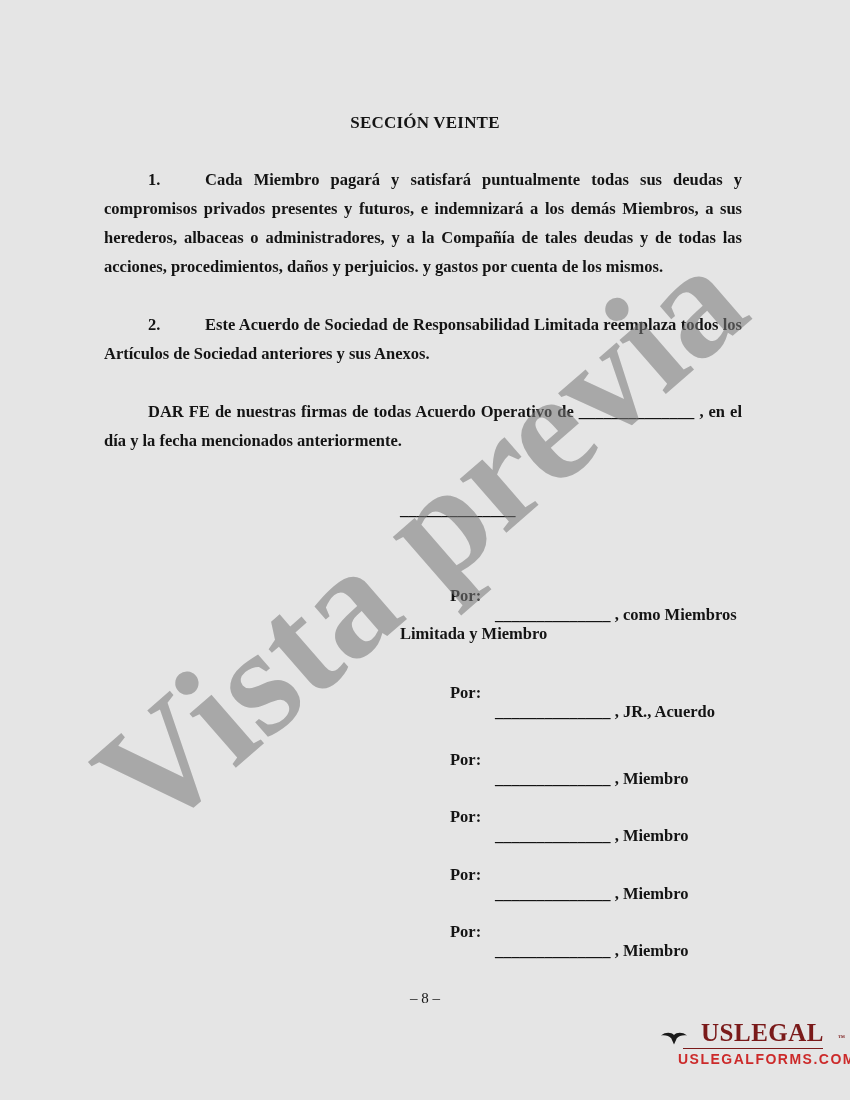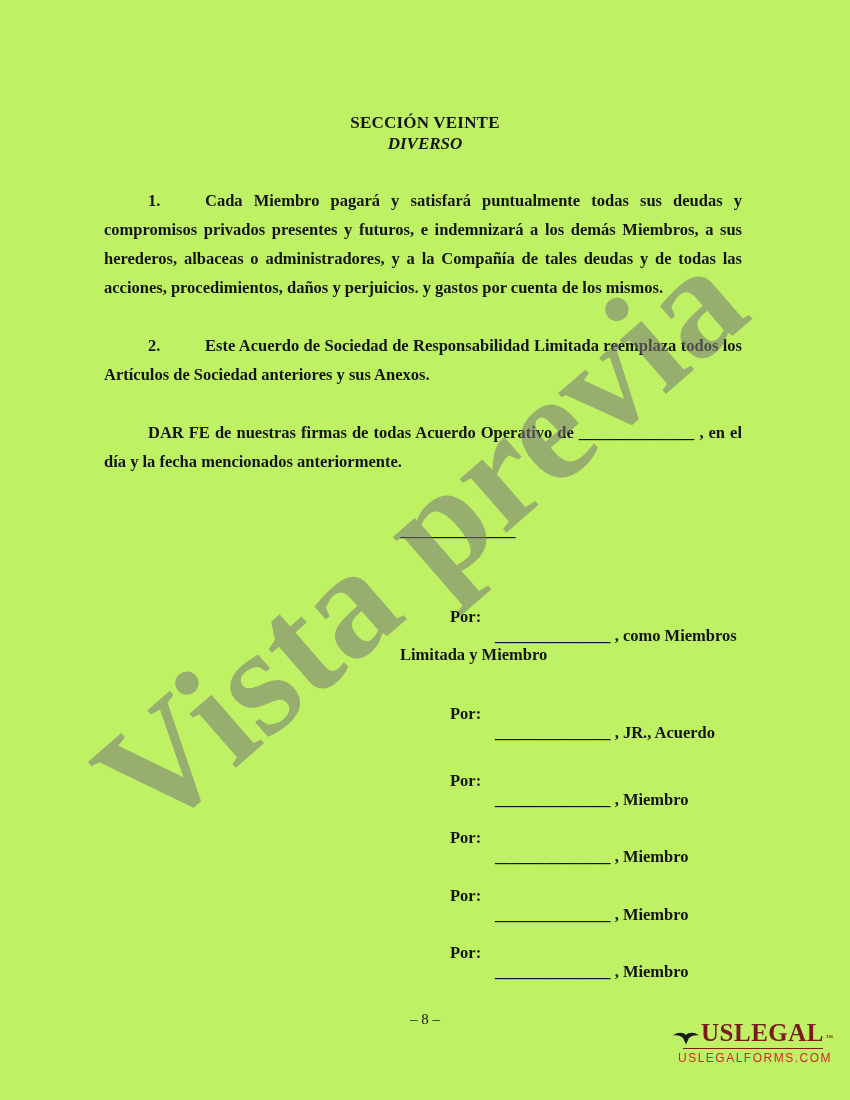--- a/index.html
+++ b/index.html
@@ -1,21 +1,21 @@
 <!DOCTYPE html>
 <html><head>
 <meta charset="utf-8">
 <style>
   * { margin: 0; padding: 0; box-sizing: border-box; }
   html, body { width: 850px; height: 1100px; background: #ffffff; }
   .page {
     position: relative;
     width: 850px;
     height: 1100px;
-    background: #bef264;
+    background: #e5e5e5;
     overflow: hidden;
     font-family: "Liberation Serif", serif;
     color: #141414;
     font-weight: bold;
     font-size: 16.5px;
   }
   .doc-title {
     padding-top: 112px;
     text-align: center;
     font-size: 17px;
@@ -80,21 +80,21 @@
     right: 22px;
     top: 1020px;
     width: 150px;
     text-align: center;
     line-height: 1;
   }
   .brand-top {
     display: flex;
     align-items: flex-end;
     justify-content: center;
-    gap: 2px;
+    gap: 14px;
   }
   .eagle { display: inline-block; width: 26px; height: 13px; }
   .eagle svg { display: block; width: 26px; height: 13px; }
   .brand-name {
     font-family: "Liberation Serif", serif;
     font-weight: bold;
     font-size: 25px;
     color: #7a1a1a;
     letter-spacing: 0.5px;
   }
@@ -104,33 +104,32 @@
     vertical-align: top;
     line-height: 2;
   }
   .brand-rule {
     margin: 3px auto 3px auto;
     width: 140px;
     border-bottom: 1.5px solid #7a1a1a;
   }
   .brand-url {
     font-family: "Liberation Sans", sans-serif;
-    font-size: 12px;
+    font-size: 14px;
     letter-spacing: 1.5px;
     color: #cc2a2a;
-    font-weight: normal;
+    font-weight: bold;
   }
 </style>
 </head>
 <body>
 
 <div class="page">
 
   <div class="doc-title">SECCIÓN VEINTE</div>
-  <div class="doc-subtitle">DIVERSO</div>
 
   <p class="body-para first"><span class="pnum">1.</span><span>Cada Miembro pagará y satisfará puntualmente todas sus deudas y compromisos privados presentes y futuros, e indemnizará a los demás Miembros, a sus herederos, albaceas o administradores, y a la Compañía de tales deudas y de todas las acciones, procedimientos, daños y perjuicios. y gastos por cuenta de los mismos.</span></p>
 
   <p class="body-para"><span class="pnum">2.</span><span>Este Acuerdo de Sociedad de Responsabilidad Limitada reemplaza todos los Artículos de Sociedad anteriores y sus Anexos.</span></p>
 
   <p class="body-para"><span>DAR FE de nuestras firmas de todas Acuerdo Operativo de</span> <span>______________</span> <span>, en el día y la fecha mencionados anteriormente.</span></p>
 
   <div class="center-blank">______________</div>
 
   <div class="sig-block sig1">

